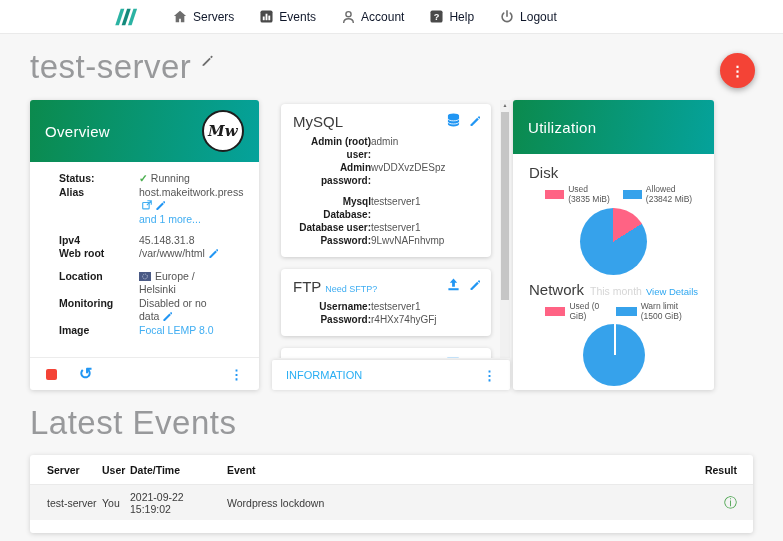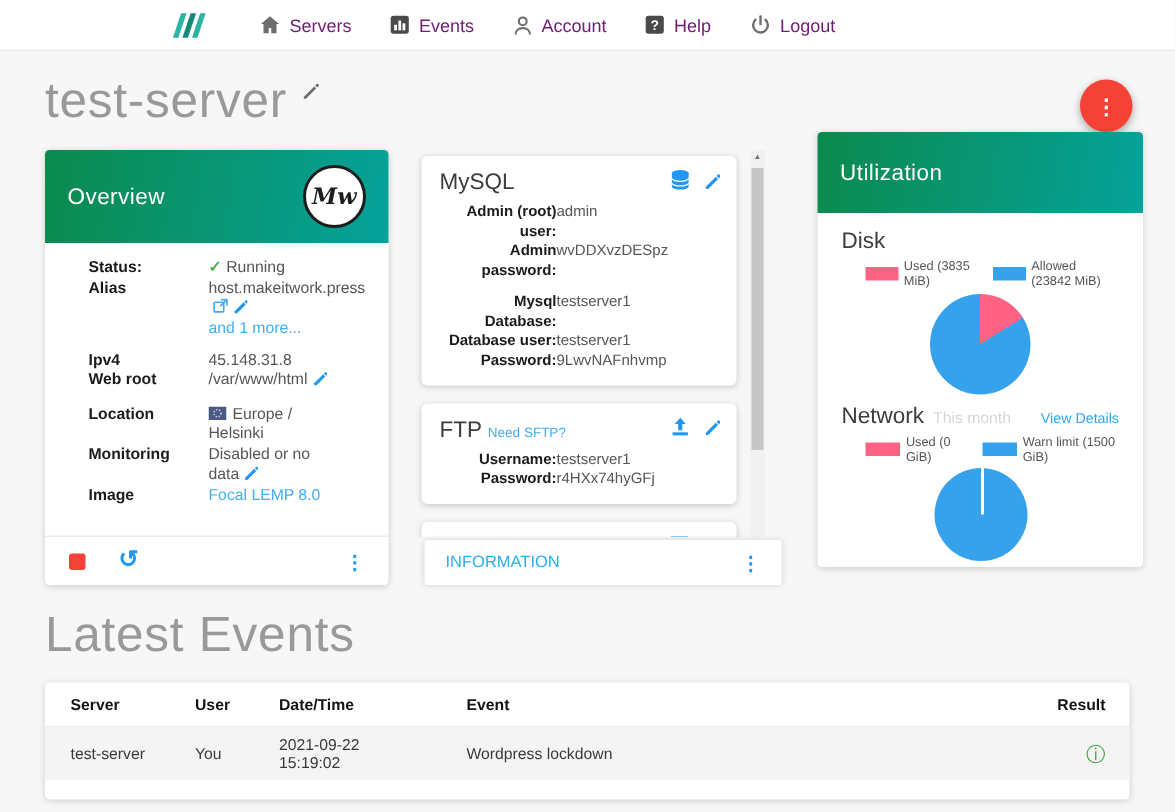--- a/index.html
+++ b/index.html
@@ -2,21 +2,21 @@
 <html><head>
 <meta charset="utf-8">
 <style>
   * { box-sizing: border-box; margin: 0; padding: 0; }
   html,body { width: 783px; height: 541px; }
   body { font-family: "Liberation Sans", sans-serif; background: #f7f7f7; position: relative; overflow: hidden; }
 
   
   .navbar { height: 34px; background: #fff; border-bottom: 1px solid #eaeaea; display: flex; align-items: center; padding-left: 112px; }
   .logo { display: flex; align-items: center; margin-right: 16px; cursor: pointer; }
-  .nav-item { display: flex; align-items: center; gap: 6px; padding: 0 13px; color: #701a75; font-size: 12px; cursor: pointer; height: 100%; }
+  .nav-item { display: flex; align-items: center; gap: 6px; padding: 0 13px; color: #0f172a; font-size: 12px; cursor: pointer; height: 100%; }
   .nav-item svg { display: block; }
 
   
   .page-title { position: absolute; left: 30px; top: 50px; display: flex; align-items: flex-start; gap: 9px; }
   .page-title .t { font-size: 33px; color: #98999b; font-weight: 400; letter-spacing: .5px; line-height: 34px; }
   .title-pencil { margin-top: 4px; }
 
   .fab { position: absolute; right: 28px; top: 53px; width: 35px; height: 35px; border-radius: 50%;
          background: #f44336; box-shadow: 0 2px 6px rgba(0,0,0,.35); display: flex; align-items: center;
          justify-content: center; color: #fff; font-size: 14px; font-weight: bold; cursor: pointer; }
@@ -53,50 +53,50 @@
   .svc-card { background: #fff; border-radius: 4px; box-shadow: 0 1px 4px rgba(0,0,0,.18);
               padding: 9px 12px 10px; margin-bottom: 12px; position: relative; }
   .svc-title { font-size: 15px; color: #3c3c3c; margin-bottom: 5px; }
   .svc-title .mini-link { font-size: 9px; }
   .svc-icons { position: absolute; top: 9px; right: 11px; display: flex; gap: 9px; align-items: center; }
   .svc-icons svg { cursor: pointer; }
   .srow { display: flex; font-size: 10px; line-height: 13px; }
   .srow .lbl { width: 78px; flex: none; font-weight: bold; color: #1b1b1b; text-align: right; }
   .srow .v { color: #555; }
   .sgap { height: 8px; }
-  .mid-footer { position: absolute; bottom: 0; left: 11px; width: 238px; height: 30px; background: #fff;
+  .mid-footer { position: absolute; bottom: 0; left: 0; width: 238px; height: 30px; background: #fff;
                 box-shadow: 0 0 4px rgba(0,0,0,.15); border-radius: 2px; display: flex; align-items: center;
                 justify-content: space-between; padding: 0 14px; }
   .info-link { color: #29aef3; font-size: 11px; cursor: pointer; }
   .scrollbar { position: absolute; top: 0; right: 0; width: 10px; height: 258px; background: #f1f1f1; }
   .sb-up { height: 10px; text-align: center; font-size: 5px; color: #6b6b6b; line-height: 11px; cursor: pointer; }
   .sb-thumb { position: absolute; top: 12px; left: 1px; width: 8px; height: 188px; background: #c6c6c6; cursor: grab; }
 
   
-  .util { position: absolute; left: 513px; top: 88px; width: 217px; height: 290px; margin-left: 32px; }
+  .util { position: absolute; left: 513px; top: 100px; width: 201px; height: 290px; }
   .util .card-header { height: 54px; }
   .util-body { padding: 10px 16px 0; }
   .chart-heading { font-size: 15px; color: #3c3c3c; }
   .legend { display: flex; justify-content: center; gap: 12px; margin: 3px 0 2px; font-size: 8.5px;
             color: #555; align-items: center; padding-left: 16px; }
   .legend .item { display: flex; align-items: center; cursor: pointer; }
   .sw { width: 29px; height: 9px; margin-right: 4px; display: inline-block; }
   .pie { border-radius: 50%; margin: 4px auto; }
   .pie-disk { width: 67px; height: 67px; }
   .pie-net { width: 62px; height: 62px; position: relative; margin-top: 3px; }
   .pie-net::after { content: ""; position: absolute; left: 50%; top: 0; width: 2px; height: 50%; background: #fff; }
   .net-head { display: flex; align-items: baseline; margin-top: 6px; }
   .subtle { color: #d6d6d6; font-size: 10.5px; margin-left: 6px; }
   .view-details { margin-left: auto; color: #2fa7f0; font-size: 9.5px; cursor: pointer; }
 
   
   .events-title { position: absolute; left: 30px; top: 404px; font-size: 33px; color: #98999b;
                   font-weight: 400; letter-spacing: .5px; }
   .events-card { position: absolute; left: 30px; top: 455px; width: 723px; height: 78px; }
-  .ev-grid { display: grid; grid-template-columns: 55px 28px 97px 1fr 44px; padding: 0 16px 0 17px; align-items: center; gap: 28px; }
+  .ev-grid { display: grid; grid-template-columns: 55px 28px 97px 1fr 44px; padding: 0 16px 0 17px; align-items: center; }
   .ev-head { height: 30px; font-size: 10.5px; font-weight: bold; color: #141414; border-bottom: 1px solid #eaeaea; }
   .ev-row { height: 35px; background: #f4f4f4; font-size: 10.5px; color: #3a3a3a; cursor: pointer; }
   .right { text-align: right; }
   .info-icon { color: #43a047; font-size: 13px; cursor: pointer; }
 </style>
 </head>
 <body>
 
 <div class="navbar">
   <span class="logo">

